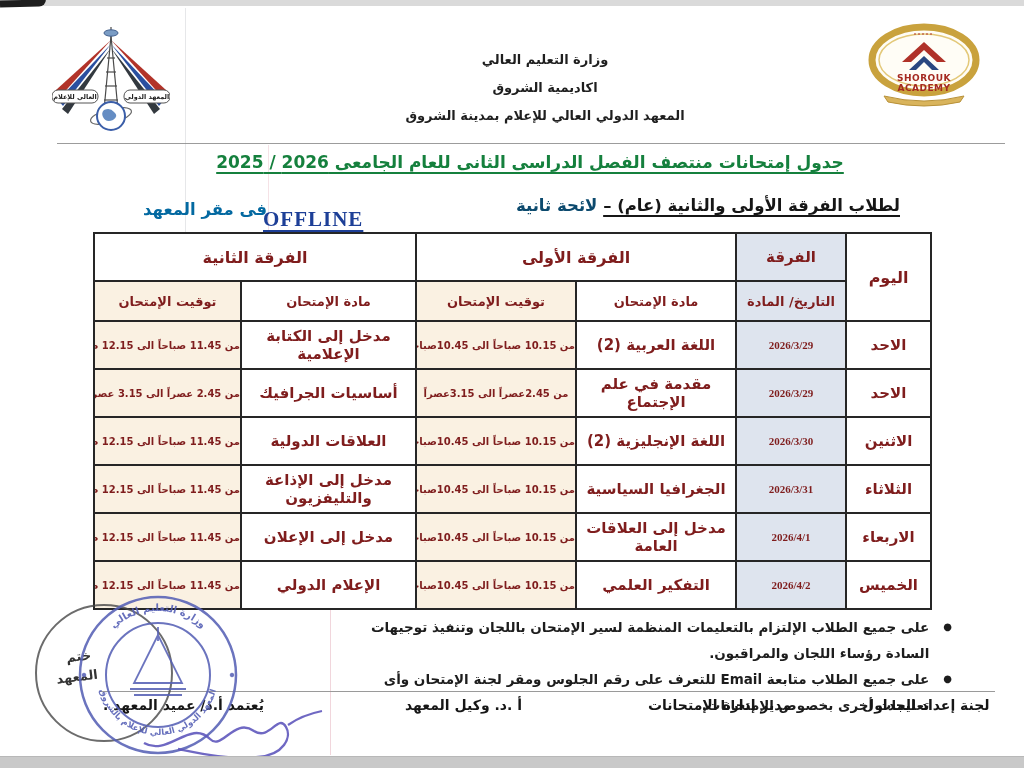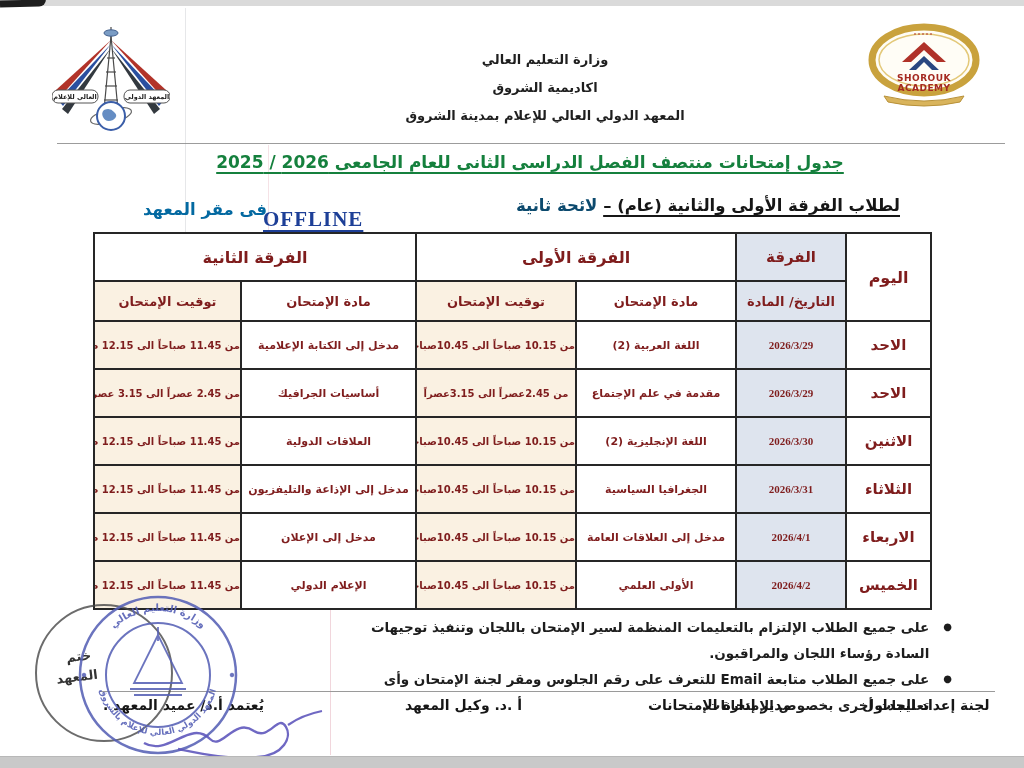--- a/index.html
+++ b/index.html
@@ -33,21 +33,21 @@
               direction:rtl;table-layout:fixed;background:#fff;}
   table.sched td{border:2px solid #262626;text-align:center;vertical-align:middle;
                  padding:0;color:#7f1d1d;font-weight:700;overflow:hidden;}
   tr.h1 td{height:46px;font-size:16px;}
   tr.h2 td{height:38px;font-size:13px;}
   tr.dr td{height:46px;}
   td.bg-date{background:#dee4ee;}
   td.bg-time{background:#faf1e2;}
   td.c-day{font-size:15px;}
   td.c-date{font-family:"Liberation Serif",serif;font-size:11px;direction:ltr;}
-  td.c-subj{font-size:11px;}
+  td.c-subj{font-size:15px;}
   td.c-time{font-size:10px;white-space:nowrap;}
 
   .notes{position:absolute;top:614px;right:72px;width:620px;direction:rtl;}
   .note-line{display:flex;align-items:flex-start;font-weight:700;font-size:13.5px;color:#1d1d1d;line-height:26px;}
   .note-line .bullet{font-size:10px;margin-left:14px;line-height:26px;}
 
   .sign-rule{position:absolute;left:100px;top:691px;width:895px;height:1px;background:#9a9a9a;}
   .sig{position:absolute;top:697px;direction:rtl;font-weight:700;font-size:14px;color:#161616;white-space:nowrap;}
   .sig-1{left:862px;} .sig-2{left:648px;} .sig-3{left:405px;} .sig-4{left:103px;}
 
@@ -179,21 +179,21 @@
         <td class="c-day">الاربعاء</td>
         <td class="c-date bg-date">2026/4/1</td>
         <td class="c-subj">مدخل إلى العلاقات العامة</td>
         <td class="c-time bg-time">من 10.15 صباحاً الى 10.45صباحاً</td>
         <td class="c-subj">مدخل إلى الإعلان</td>
         <td class="c-time bg-time">من 11.45 صباحاً الى 12.15 ظهراً</td>
       </tr>
       <tr class="dr">
         <td class="c-day">الخميس</td>
         <td class="c-date bg-date">2026/4/2</td>
-        <td class="c-subj">الأولى العلمي</td>
+        <td class="c-subj">التفكير العلمي</td>
         <td class="c-time bg-time">من 10.15 صباحاً الى 10.45صباحاً</td>
         <td class="c-subj">الإعلام الدولي</td>
         <td class="c-time bg-time">من 11.45 صباحاً الى 12.15 ظهراً</td>
       </tr>
     </tbody>
   </table>
 
   <div class="notes">
     <div class="note-line">
       <span class="bullet">●</span>

